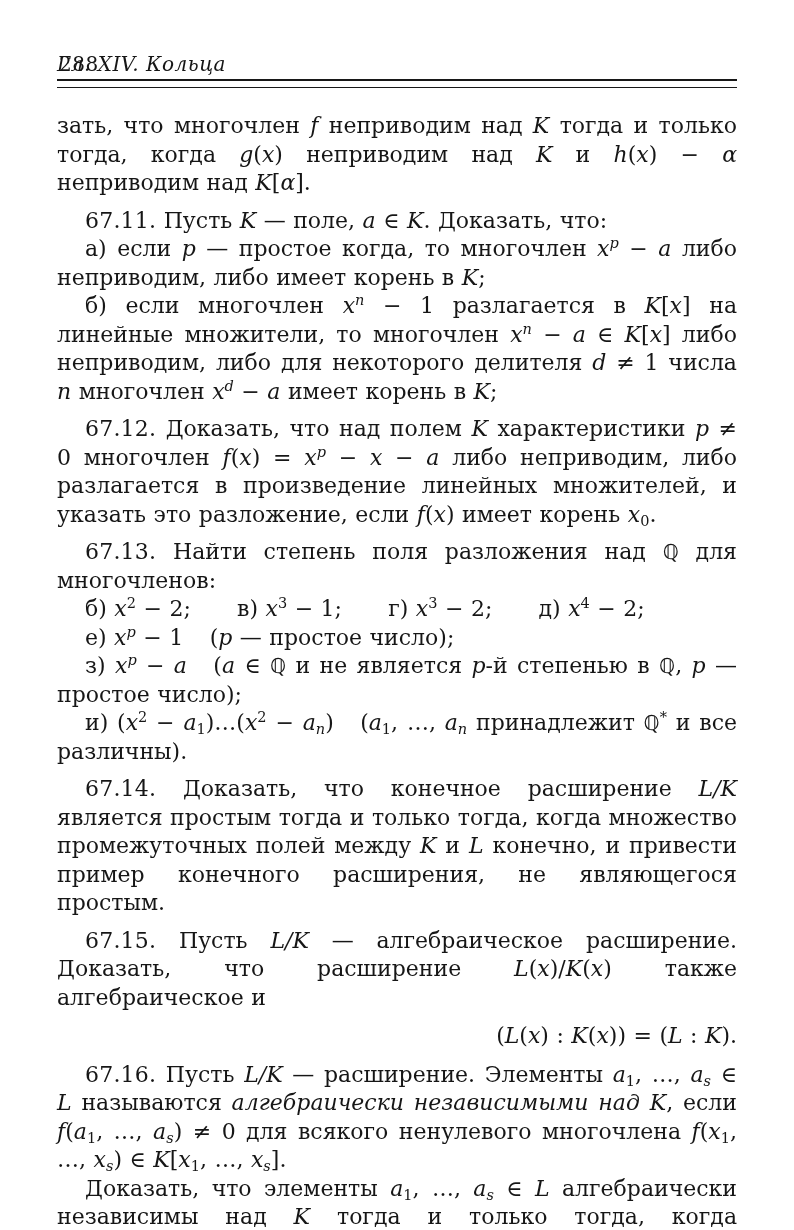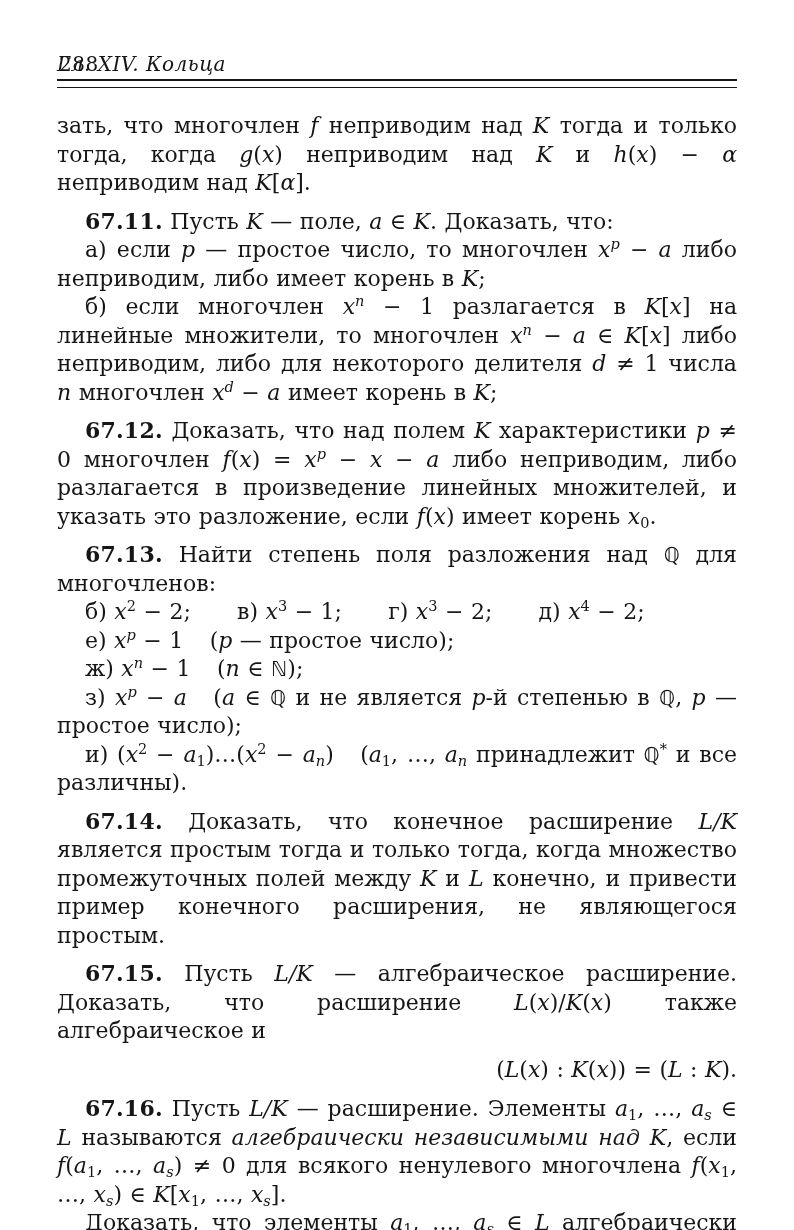--- a/index.html
+++ b/index.html
@@ -32,45 +32,44 @@
     line-height: 28.5px;
     text-align: justify;
     text-indent: 28px;
     word-spacing: 0.5px;
   }
   p.noindent { text-indent: 0; }
   p.problem { margin-top: 9px; }
   p.formula { text-align: right; text-indent: 0; margin: 10px 0 10px 0; }
   .m { font-style: italic; }
   .i { font-style: italic; }
-  .b { font-weight: 700; letter-spacing: 0.2px; }
+  .b { font-weight: 400; letter-spacing: 0.2px; }
   .sup { font-size: 66%; vertical-align: 0.55em; line-height: 0; }
   .sub { font-size: 66%; vertical-align: -0.28em; line-height: 0; }
   .bb { font-family: "DejaVu Sans", sans-serif; font-size: 93%; }
   .gap { display: inline-block; height: 1px; }
 </style>
 </head>
 <body>
 
 <div class="page">
   <div class="header">
     <span class="pagenum">288</span>
     <span class="runtitle">Гл. XIV. Кольца</span>
   </div>
   <div class="rule"></div>
   <div class="content" id="content">
       <p class="noindent"><span>зать, что многочлен </span><span class="m">f</span><span> неприводим над </span><span class="m">K</span><span> тогда и только тогда, когда </span><span class="m">g</span><span>(</span><span class="m">x</span><span>) неприводим над </span><span class="m">K</span><span> и </span><span class="m">h</span><span>(</span><span class="m">x</span><span>) − </span><span class="m">α</span><span> неприводим над </span><span class="m">K</span><span>[</span><span class="m">α</span><span>].</span></p>
       <p class="problem"><span class="b">67.11.</span><span> Пусть </span><span class="m">K</span><span> — поле, </span><span class="m">a</span><span> ∈ </span><span class="m">K</span><span>. Доказать, что:</span></p>
-      <p><span>а) если </span><span class="m">p</span><span> — простое число, то многочлен </span><span class="m">x</span><span class="sup m">p</span><span> − </span><span class="m">a</span><span> либо неприводим, либо имеет корень в </span><span class="m">K</span><span>;</span></p>
+      <p><span>а) если </span><span class="m">p</span><span> — простое когда, то многочлен </span><span class="m">x</span><span class="sup m">p</span><span> − </span><span class="m">a</span><span> либо неприводим, либо имеет корень в </span><span class="m">K</span><span>;</span></p>
       <p><span>б) если многочлен </span><span class="m">x</span><span class="sup m">n</span><span> − 1 разлагается в </span><span class="m">K</span><span>[</span><span class="m">x</span><span>] на линейные множители, то многочлен </span><span class="m">x</span><span class="sup m">n</span><span> − </span><span class="m">a</span><span> ∈ </span><span class="m">K</span><span>[</span><span class="m">x</span><span>] либо неприводим, либо для некоторого делителя </span><span class="m">d</span><span> ≠ 1 числа </span><span class="m">n</span><span> многочлен </span><span class="m">x</span><span class="sup m">d</span><span> − </span><span class="m">a</span><span> имеет корень в </span><span class="m">K</span><span>;</span></p>
       <p class="problem"><span class="b">67.12.</span><span> Доказать, что над полем </span><span class="m">K</span><span> характеристики </span><span class="m">p</span><span> ≠ 0 многочлен </span><span class="m">f</span><span>(</span><span class="m">x</span><span>) = </span><span class="m">x</span><span class="sup m">p</span><span> − </span><span class="m">x</span><span> − </span><span class="m">a</span><span> либо неприводим, либо разлагается в произведение линейных множителей, и указать это разложение, если </span><span class="m">f</span><span>(</span><span class="m">x</span><span>) имеет корень </span><span class="m">x</span><span class="sub">0</span><span>.</span></p>
       <p class="problem"><span class="b">67.13.</span><span> Найти степень поля разложения над </span><span class="bb">ℚ</span><span> для многочленов:</span></p>
       <p><span>б) </span><span class="m">x</span><span class="sup">2</span><span> − 2;</span><span class="gap" style="width: 2.1em;"></span><span>в) </span><span class="m">x</span><span class="sup">3</span><span> − 1;</span><span class="gap" style="width: 2.1em;"></span><span>г) </span><span class="m">x</span><span class="sup">3</span><span> − 2;</span><span class="gap" style="width: 2.1em;"></span><span>д) </span><span class="m">x</span><span class="sup">4</span><span> − 2;</span></p>
       <p><span>е) </span><span class="m">x</span><span class="sup m">p</span><span> − 1</span><span class="gap" style="width: 1.2em;"></span><span>(</span><span class="m">p</span><span> — простое число);</span></p>
-      <p><span>ж) </span><span class="m">x</span><span class="sup m">n</span><span> − 1</span><span class="gap" style="width: 1.2em;"></span><span>(</span><span class="m">n</span><span> ∈ </span><span class="bb">ℕ</span><span>);</span></p>
       <p><span>з) </span><span class="m">x</span><span class="sup m">p</span><span> − </span><span class="m">a</span><span class="gap" style="width: 1.2em;"></span><span>(</span><span class="m">a</span><span> ∈ </span><span class="bb">ℚ</span><span> и не является </span><span class="m">p</span><span>-й степенью в </span><span class="bb">ℚ</span><span>, </span><span class="m">p</span><span> — простое число);</span></p>
       <p><span>и) (</span><span class="m">x</span><span class="sup">2</span><span> − </span><span class="m">a</span><span class="sub">1</span><span>)…(</span><span class="m">x</span><span class="sup">2</span><span> − </span><span class="m">a</span><span class="sub m">n</span><span>)</span><span class="gap" style="width: 1.2em;"></span><span>(</span><span class="m">a</span><span class="sub">1</span><span>, …, </span><span class="m">a</span><span class="sub m">n</span><span> принадлежит </span><span class="bb">ℚ</span><span class="sup">*</span><span> и все различны).</span></p>
       <p class="problem"><span class="b">67.14.</span><span> Доказать, что конечное расширение </span><span class="m">L/K</span><span> является простым тогда и только тогда, когда множество промежуточных полей между </span><span class="m">K</span><span> и </span><span class="m">L</span><span> конечно, и привести пример конечного расширения, не являющегося простым.</span></p>
       <p class="problem"><span class="b">67.15.</span><span> Пусть </span><span class="m">L/K</span><span> — алгебраическое расширение. Доказать, что расширение </span><span class="m">L</span><span>(</span><span class="m">x</span><span>)/</span><span class="m">K</span><span>(</span><span class="m">x</span><span>) также алгебраическое и</span></p>
       <p class="formula"><span>(</span><span class="m">L</span><span>(</span><span class="m">x</span><span>) : </span><span class="m">K</span><span>(</span><span class="m">x</span><span>)) = (</span><span class="m">L</span><span> : </span><span class="m">K</span><span>).</span></p>
       <p class="problem"><span class="b">67.16.</span><span> Пусть </span><span class="m">L/K</span><span> — расширение. Элементы </span><span class="m">a</span><span class="sub">1</span><span>, …, </span><span class="m">a</span><span class="sub m">s</span><span> ∈ </span><span class="m">L</span><span> называются </span><span class="i">алгебраически независимыми над </span><span class="m">K</span><span>, если </span><span class="m">f</span><span>(</span><span class="m">a</span><span class="sub">1</span><span>, …, </span><span class="m">a</span><span class="sub m">s</span><span>) ≠ 0 для всякого ненулевого многочлена </span><span class="m">f</span><span>(</span><span class="m">x</span><span class="sub">1</span><span>, …, </span><span class="m">x</span><span class="sub m">s</span><span>) ∈ </span><span class="m">K</span><span>[</span><span class="m">x</span><span class="sub">1</span><span>, …, </span><span class="m">x</span><span class="sub m">s</span><span>].</span></p>
       <p><span>Доказать, что элементы </span><span class="m">a</span><span class="sub">1</span><span>, …, </span><span class="m">a</span><span class="sub m">s</span><span> ∈ </span><span class="m">L</span><span> алгебраически независимы над </span><span class="m">K</span><span> тогда и только тогда, когда расширение </span><span class="m">K</span><span>(</span><span class="m">a</span><span class="sub">1</span><span>, …, </span></p>
     </div>
 </div>
 

